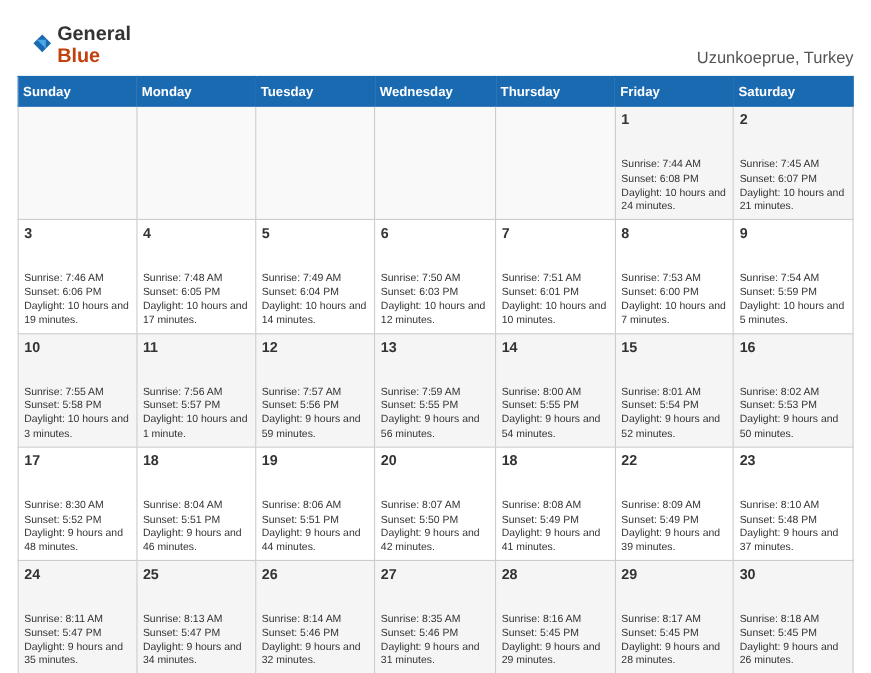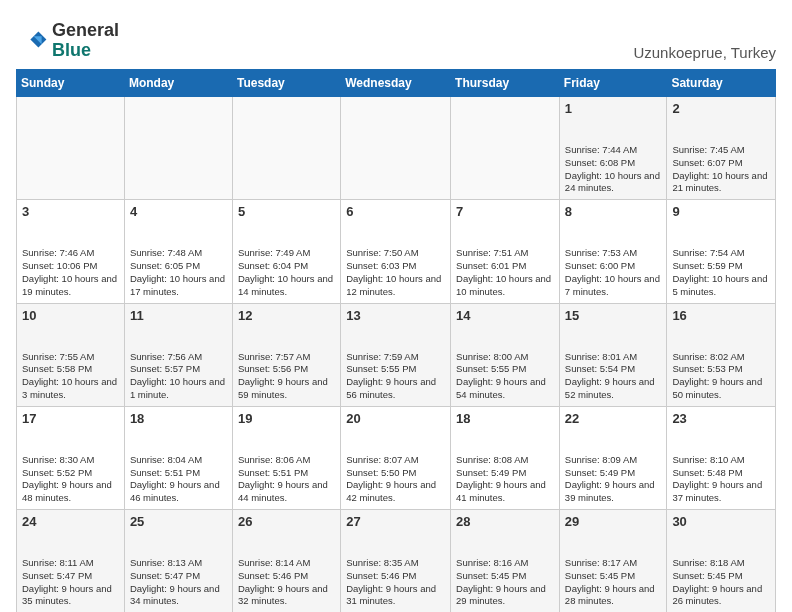--- a/index.html
+++ b/index.html
@@ -20,21 +20,21 @@
       display: flex;
       align-items: center;
       gap: 4px;
     }
     .logo-text {
       font-size: 18px;
       font-weight: bold;
       color: #333;
       line-height: 1.1;
     }
-    .logo-blue { color: #0f766e; }
+    .logo-blue { color: #c2410c; }
     .logo-icon {
       width: 32px;
       height: 32px;
     }
     .title-block {
       text-align: right;
     }
     .month-title {
       font-size: 32px;
       font-weight: bold;
@@ -138,21 +138,21 @@
           <span class="day-number">2</span>
           <div class="day-info">Sunrise: 7:45 AM
 Sunset: 6:07 PM
 Daylight: 10 hours and 21 minutes.</div>
         </td>
       </tr>
       <tr>
         <td>
           <span class="day-number">3</span>
           <div class="day-info">Sunrise: 7:46 AM
-Sunset: 10:06 PM
+Sunset: 6:06 PM
 Daylight: 10 hours and 19 minutes.</div>
         </td>
         <td>
           <span class="day-number">4</span>
           <div class="day-info">Sunrise: 7:48 AM
 Sunset: 6:05 PM
 Daylight: 10 hours and 17 minutes.</div>
         </td>
         <td>
           <span class="day-number">5</span>

